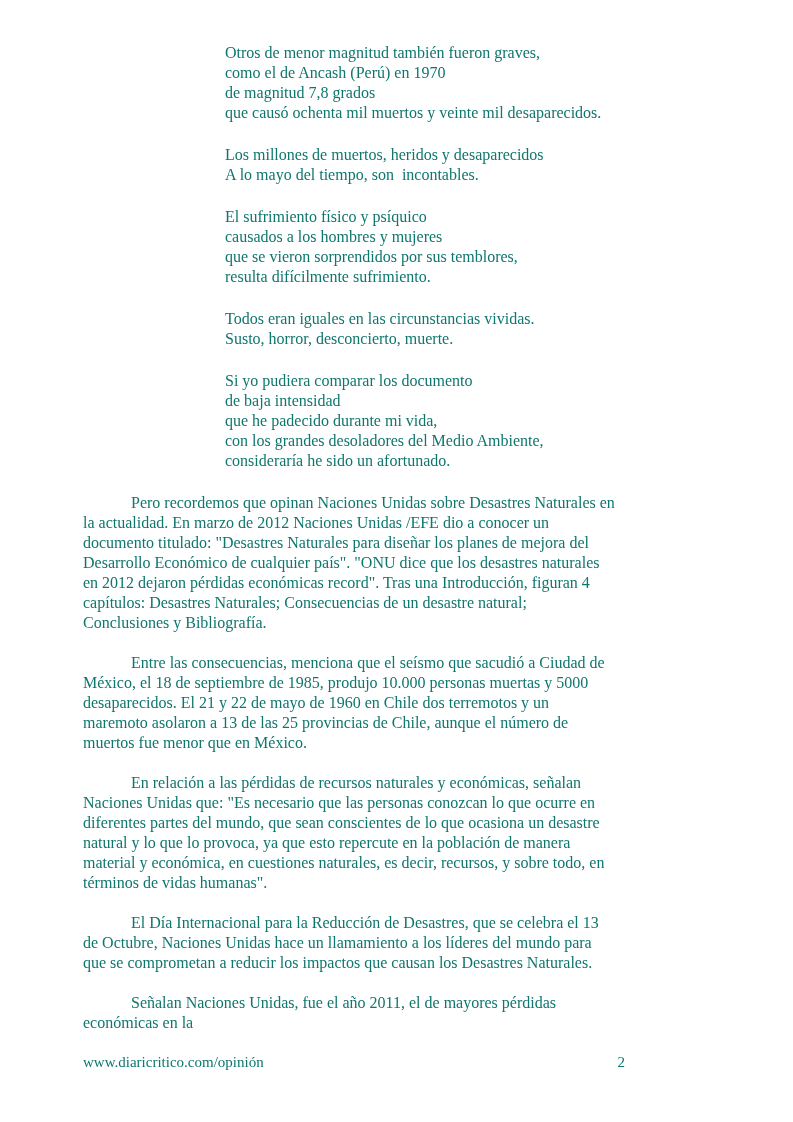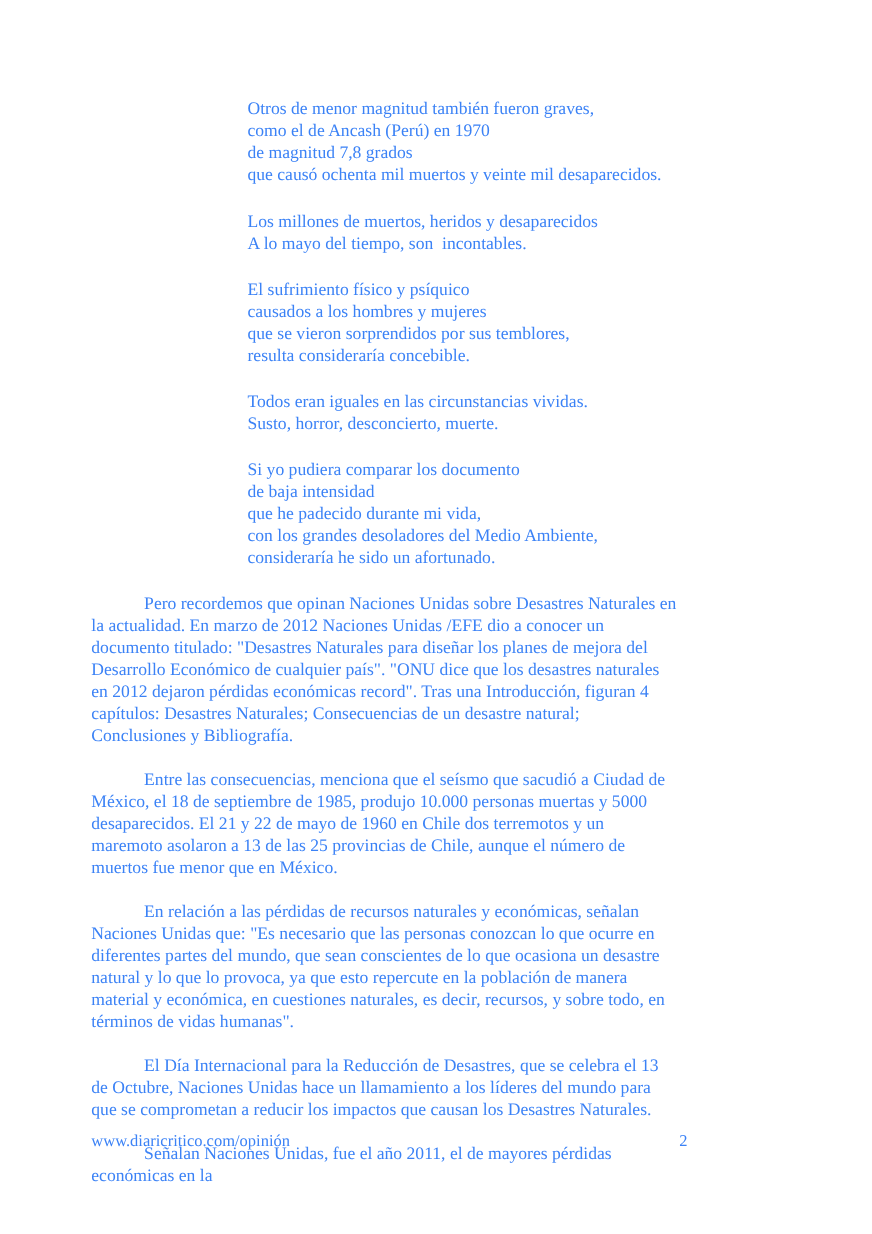--- a/index.html
+++ b/index.html
@@ -5,26 +5,26 @@
   html, body {
     margin: 0;
     padding: 0;
     background: #ffffff;
   }
   .page {
     position: relative;
     width: 700px;
     height: 1122px;
     background: #ffffff;
-    color: #3b82f6;
+    color: #0f766e;
     font-family: "Liberation Serif", "DejaVu Serif", serif;
     font-size: 16px;
     line-height: 20px;
     box-sizing: border-box;
-    padding: 90px 83px 0 83px;
+    padding: 43px 83px 0 83px;
     overflow: hidden;
   }
   .poem {
     margin-left: 142px;
   }
   .stanza {
     margin: 0 0 22px 0;
     white-space: pre-wrap;
   }
   .stanza .poem-line {
@@ -34,36 +34,36 @@
   }
   .para {
     margin: 0 0 20px 0;
     text-indent: 48px;
     text-align: left;
   }
   .footer {
     position: absolute;
     left: 83px;
     right: 75px;
-    top: 1029px;
+    top: 1053px;
     display: flex;
     justify-content: space-between;
     align-items: flex-end;
     font-size: 15px;
     line-height: 18px;
   }
 </style>
 </head>
 <body>
 
 <div class="page">
   <div class="poem" id="poem-block">
       <p class="stanza"><span class="poem-line">Otros de menor magnitud también fueron graves,</span><span class="poem-line">como el de Ancash (Perú) en 1970</span><span class="poem-line">de magnitud 7,8 grados</span><span class="poem-line">que causó ochenta mil muertos y veinte mil desaparecidos.</span></p>
       <p class="stanza"><span class="poem-line">Los millones de muertos, heridos y desaparecidos</span><span class="poem-line">A lo mayo del tiempo, son  incontables.</span></p>
-      <p class="stanza"><span class="poem-line">El sufrimiento físico y psíquico</span><span class="poem-line">causados a los hombres y mujeres</span><span class="poem-line">que se vieron sorprendidos por sus temblores,</span><span class="poem-line">resulta consideraría concebible.</span></p>
+      <p class="stanza"><span class="poem-line">El sufrimiento físico y psíquico</span><span class="poem-line">causados a los hombres y mujeres</span><span class="poem-line">que se vieron sorprendidos por sus temblores,</span><span class="poem-line">resulta difícilmente sufrimiento.</span></p>
       <p class="stanza"><span class="poem-line">Todos eran iguales en las circunstancias vividas.</span><span class="poem-line">Susto, horror, desconcierto, muerte.</span></p>
       <p class="stanza"><span class="poem-line">Si yo pudiera comparar los documento</span><span class="poem-line">de baja intensidad</span><span class="poem-line">que he padecido durante mi vida,</span><span class="poem-line">con los grandes desoladores del Medio Ambiente,</span><span class="poem-line">consideraría he sido un afortunado.</span></p>
     </div>
   <div class="body-text" id="body-text">
       <p class="para">Pero recordemos que opinan Naciones Unidas sobre Desastres Naturales en la actualidad. En marzo de 2012 Naciones Unidas /EFE dio a conocer un documento titulado: "Desastres Naturales para diseñar los planes de mejora del Desarrollo Económico de cualquier país". "ONU dice que los desastres naturales en 2012 dejaron pérdidas económicas record". Tras una Introducción, figuran 4 capítulos: Desastres Naturales; Consecuencias de un desastre natural; Conclusiones y Bibliografía.</p>
       <p class="para">Entre las consecuencias, menciona que el seísmo que sacudió a Ciudad de México, el 18 de septiembre de 1985, produjo 10.000 personas muertas y 5000 desaparecidos. El 21 y 22 de mayo de 1960 en Chile dos terremotos y un maremoto asolaron a 13 de las 25 provincias de Chile, aunque el número de muertos fue menor que en México.</p>
       <p class="para">En relación a las pérdidas de recursos naturales y económicas, señalan Naciones Unidas que: "Es necesario que las personas conozcan lo que ocurre en diferentes partes del mundo, que sean conscientes de lo que ocasiona un desastre natural y lo que lo provoca, ya que esto repercute en la población de manera material y económica, en cuestiones naturales, es decir, recursos, y sobre todo, en términos de vidas humanas".</p>
       <p class="para">El Día Internacional para la Reducción de Desastres, que se celebra el 13 de Octubre, Naciones Unidas hace un llamamiento a los líderes del mundo para que se comprometan a reducir los impactos que causan los Desastres Naturales.</p>
       <p class="para">Señalan Naciones Unidas, fue el año 2011, el de mayores pérdidas económicas en la</p>
     </div>

